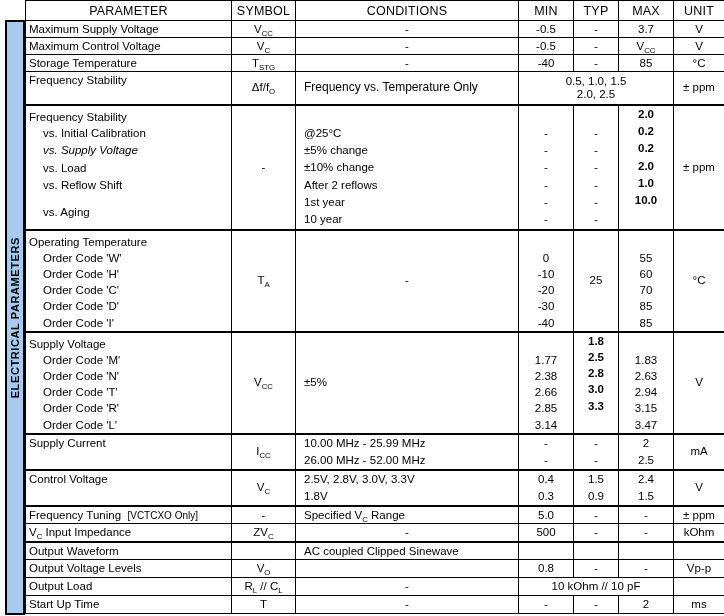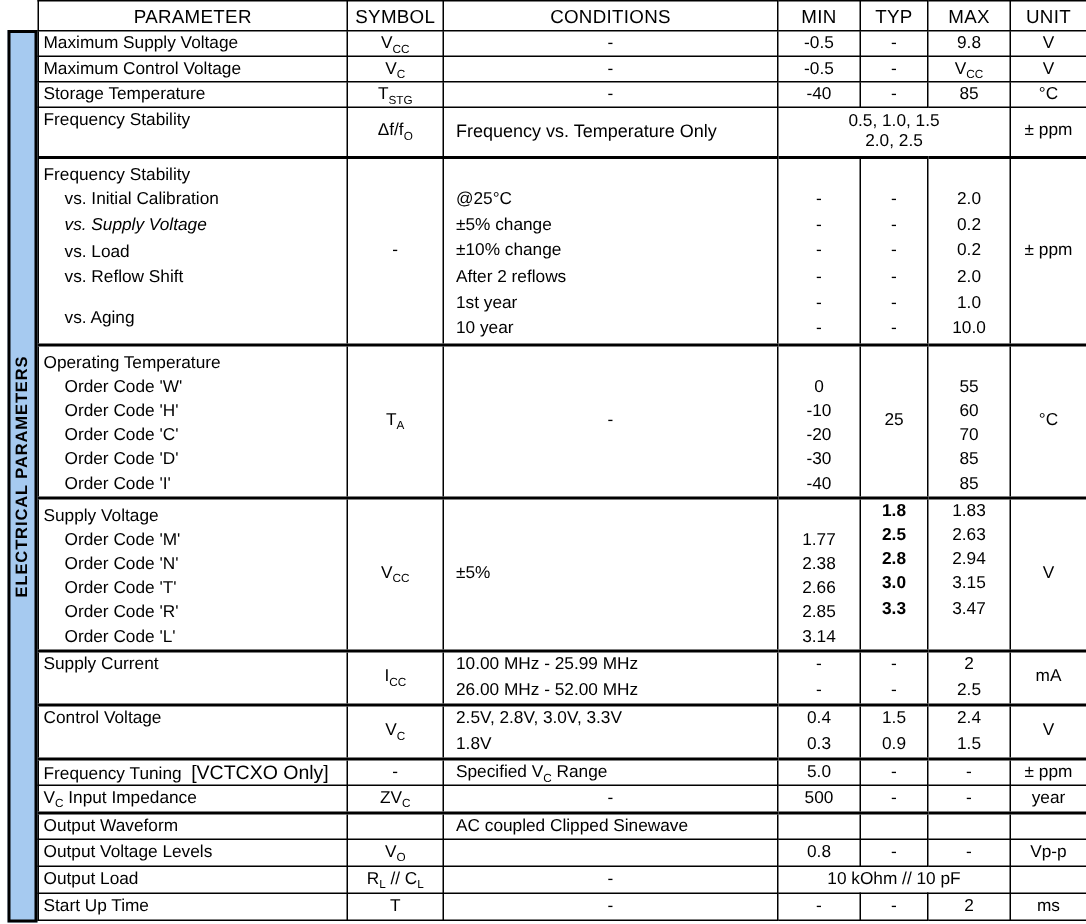--- a/index.html
+++ b/index.html
@@ -54,21 +54,21 @@
   col.c-sym{width:64px;}
   col.c-cond{width:223px;}
   col.c-min{width:55px;}
   col.c-typ{width:45px;}
   col.c-max{width:55px;}
   col.c-unit{width:51px;}
 
   .ctr{text-align:center;}
   .lft{text-align:left;}
   .sec-top{border-top:2px solid #000 !important;}
-  .small{font-size:13px;}
+  .small{font-size:10px;}
   .xsmall{font-size:8.6px;}
   sub{font-size:.68em;line-height:0;}
   .indent{padding-left:14px;display:block;}
   .rowline{display:block;}
   .multi-lines span{display:block;height:17.4px;line-height:17.4px;}
   .nowrap{white-space:nowrap;}
   td.pad0{padding-top:0;padding-bottom:0;}
   .two-line span{display:block;height:17px;line-height:17px;}
 </style>
 </head>
@@ -104,21 +104,21 @@
     </thead>
 
     <tbody>
 
       <tr style="height:17px;">
         <td class="lft">Maximum Supply Voltage</td>
         <td class="ctr"><span>V</span><sub>CC</sub></td>
         <td class="ctr">-</td>
         <td class="ctr">-0.5</td>
         <td class="ctr">-</td>
-        <td class="ctr">9.8</td>
+        <td class="ctr">3.7</td>
         <td class="ctr">V</td>
       </tr>
 
       <tr style="height:17px;">
         <td class="lft">Maximum Control Voltage</td>
         <td class="ctr"><span>V</span><sub>C</sub></td>
         <td class="ctr">-</td>
         <td class="ctr">-0.5</td>
         <td class="ctr">-</td>
         <td class="ctr"><span>V</span><sub>CC</sub></td>
@@ -174,21 +174,21 @@
           <span>-</span>
         </td>
         <td class="ctr sec-top pad0 multi-lines" style="vertical-align:top;padding-top:19px;">
           <span>-</span>
           <span>-</span>
           <span>-</span>
           <span>-</span>
           <span>-</span>
           <span>-</span>
         </td>
-        <td class="ctr sec-top pad0 multi-lines" style="vertical-align:top;padding-top:19px;">
+        <td class="ctr sec-top pad0 multi-lines" style="vertical-align:top;font-weight:bold;">
           <span>2.0</span>
           <span>0.2</span>
           <span>0.2</span>
           <span>2.0</span>
           <span>1.0</span>
           <span>10.0</span>
         </td>
         <td class="ctr sec-top">± ppm</td>
       </tr>
 
@@ -239,21 +239,21 @@
           <span style="display:block;height:16.2px;line-height:16.2px;">2.85</span>
           <span style="display:block;height:16.2px;line-height:16.2px;">3.14</span>
         </td>
         <td class="ctr sec-top pad0" style="vertical-align:top;font-weight:bold;">
           <span style="display:block;height:16.2px;line-height:16.2px;">1.8</span>
           <span style="display:block;height:16.2px;line-height:16.2px;">2.5</span>
           <span style="display:block;height:16.2px;line-height:16.2px;">2.8</span>
           <span style="display:block;height:16.2px;line-height:16.2px;">3.0</span>
           <span style="display:block;height:16.2px;line-height:16.2px;">3.3</span>
         </td>
-        <td class="ctr sec-top pad0" style="vertical-align:top;">
+        <td class="ctr sec-top pad0" style="vertical-align:top;padding-top:19px;">
           <span style="display:block;height:16.2px;line-height:16.2px;">1.83</span>
           <span style="display:block;height:16.2px;line-height:16.2px;">2.63</span>
           <span style="display:block;height:16.2px;line-height:16.2px;">2.94</span>
           <span style="display:block;height:16.2px;line-height:16.2px;">3.15</span>
           <span style="display:block;height:16.2px;line-height:16.2px;">3.47</span>
         </td>
         <td class="ctr sec-top">V</td>
       </tr>
 
       <tr style="height:34px;">
@@ -310,21 +310,21 @@
         <td class="ctr sec-top">± ppm</td>
       </tr>
 
       <tr style="height:18px;">
         <td class="lft"><span>V</span><sub>C</sub><span> Input Impedance</span></td>
         <td class="ctr"><span>ZV</span><sub>C</sub></td>
         <td class="ctr">-</td>
         <td class="ctr">500</td>
         <td class="ctr">-</td>
         <td class="ctr">-</td>
-        <td class="ctr">year</td>
+        <td class="ctr">kOhm</td>
       </tr>
 
       <tr style="height:18px;">
         <td class="lft sec-top">Output Waveform</td>
         <td class="ctr sec-top"></td>
         <td class="lft sec-top" style="padding-left:8px;">AC coupled Clipped Sinewave</td>
         <td class="ctr sec-top"></td>
         <td class="ctr sec-top"></td>
         <td class="ctr sec-top"></td>
         <td class="ctr sec-top"></td>

